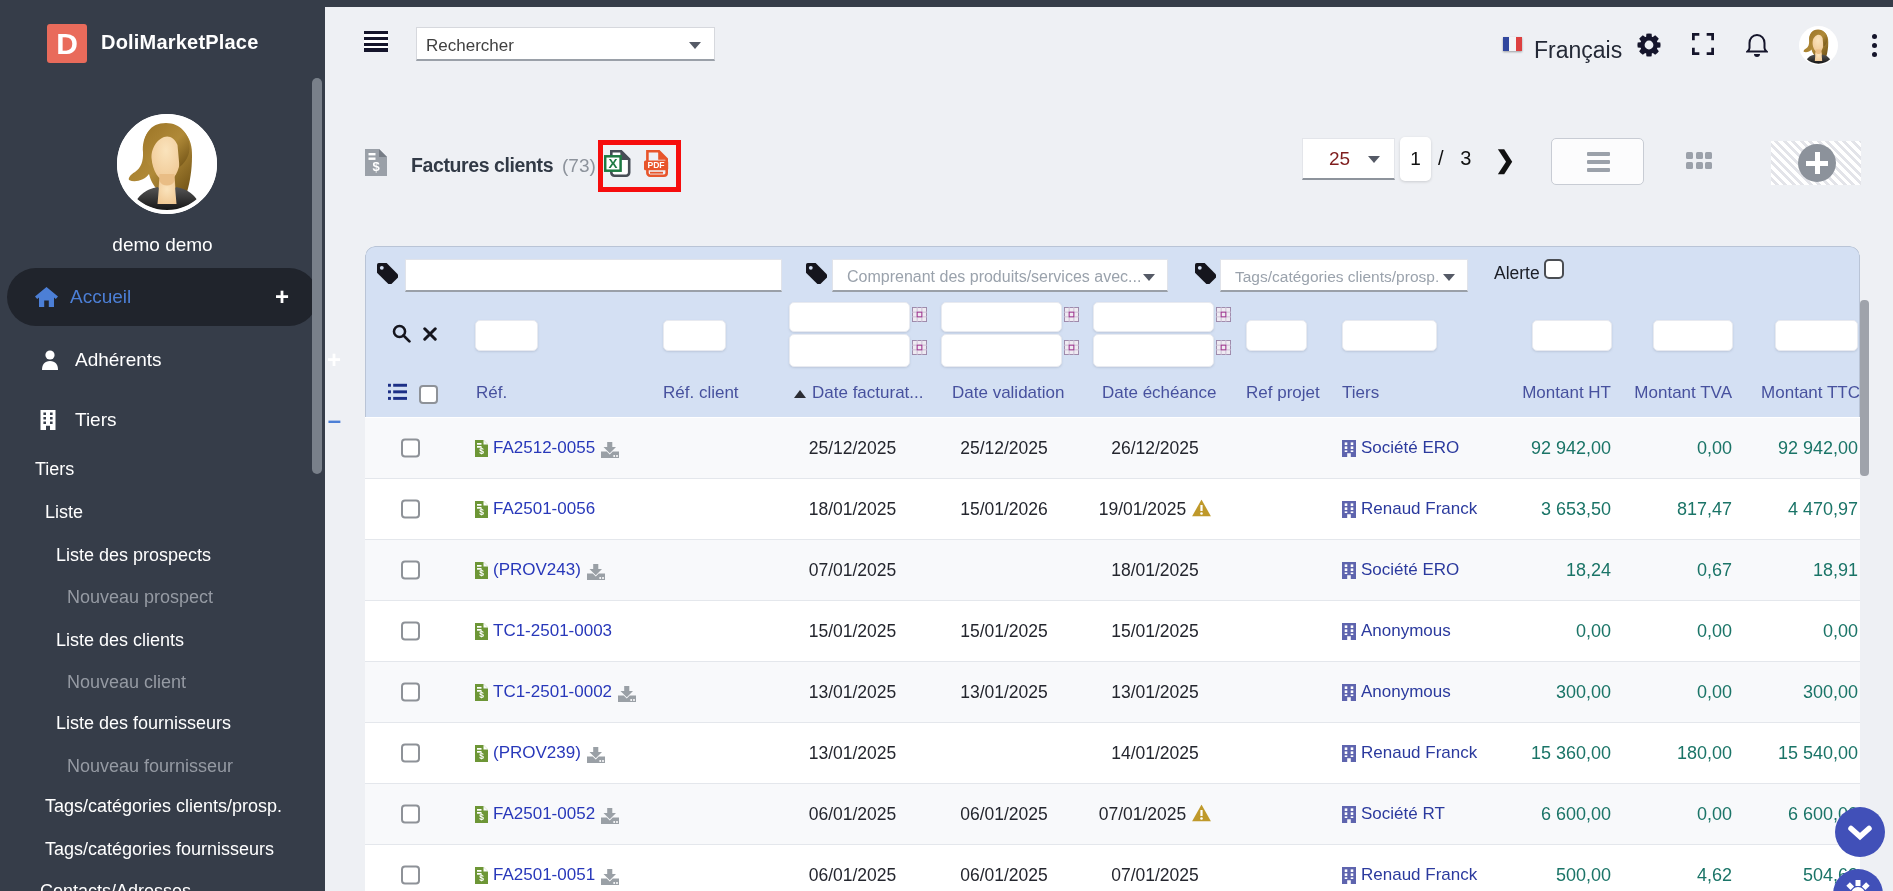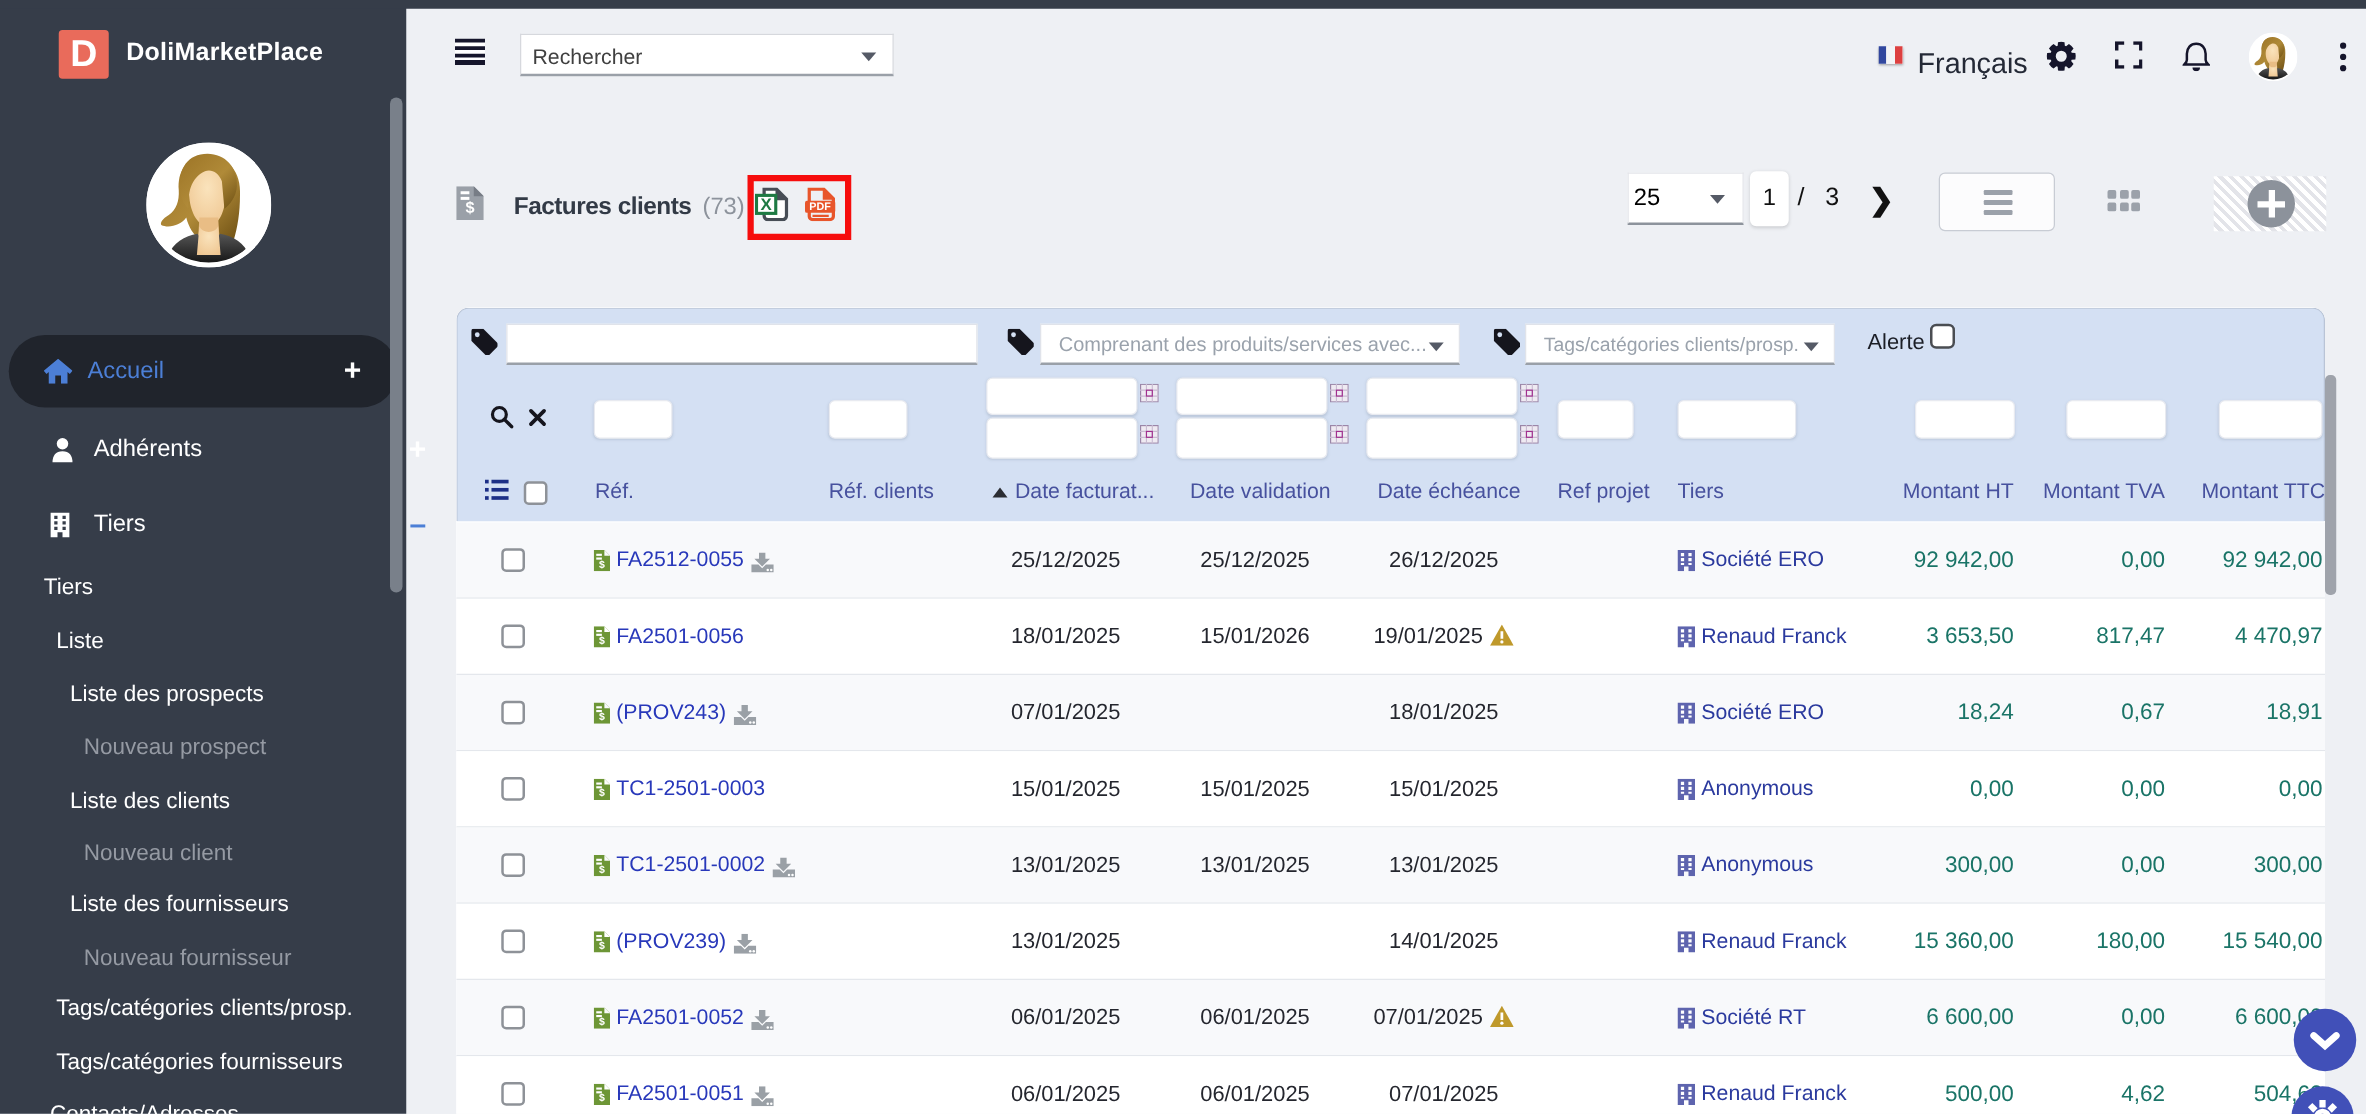--- a/index.html
+++ b/index.html
@@ -41,21 +41,21 @@
 
 #titleicon { position:absolute; left:365px; top:149px; }
 #pagetitle { position:absolute; left:411px; top:154px; font-size:19.5px; font-weight:bold; letter-spacing:-0.4px; color:#323a46; }
 #count73 { position:absolute; left:562px; top:155px; font-size:19px; color:#8d939c; }
 #xlsico { position:absolute; left:604px; top:150px; }
 #pdfico { position:absolute; left:644px; top:150px; }
 #redbox { position:absolute; left:598px; top:140px; width:83px; height:52px; border:5px solid #f60d0d; }
 
 
 #sel25 { position:absolute; left:1302px; top:138px; width:93px; height:42px; background:#fff; border:1px solid #e3e5ea; border-bottom:2px solid #8d939c; }
-#sel25 span { position:absolute; left:4px; top:9px; font-size:19px; color:#000000; }
+#sel25 span { position:absolute; left:26px; top:9px; font-size:19px; color:#7f1d1d; }
 #sel25 .caret { position:absolute; right:14px; top:17px; width:0; height:0; border-left:6px solid transparent; border-right:6px solid transparent; border-top:7px solid #555a66; }
 #page1 { position:absolute; left:1400px; top:137px; width:31px; height:44px; background:#fff; border-radius:5px; box-shadow:0 1px 3px rgba(0,0,0,.15); text-align:center; line-height:44px; font-size:19px; color:#111; }
 #slash3 { position:absolute; left:1438px; top:147px; font-size:20px; color:#111; }
 #chevR { position:absolute; left:1495px; top:146px; font-size:24px; font-weight:bold; color:#111; }
 #viewlist { position:absolute; left:1551px; top:138px; width:93px; height:47px; background:#fcfcfd; border:1px solid #c8ccd4; border-radius:5px; }
 #viewlist div { position:absolute; left:35px; width:23px; height:4px; background:#9ba1aa; border-radius:1px; }
 #viewgrid { position:absolute; left:1686px; top:152px; width:29px; height:19px; }
 #viewgrid div { float:left; width:7px; height:7px; background:#9ba1aa; border-radius:1.5px; margin:0 2.6px 2.5px 0; }
 #addbtn { position:absolute; left:1771px; top:141px; width:90px; height:44px; background:repeating-linear-gradient(45deg,#ffffff 0 3px,#e3e4e9 3px 6px); }
 #addbtn .circ { position:absolute; left:27px; top:3px; width:38px; height:38px; border-radius:50%; background:#8c929b; }
@@ -127,20 +127,21 @@
         <path fill="url(#hairg)" d="M49 11 C31 11 25 24 26 38 C26.5 47 24 54 18 58 C13 61 11 64 12 66 C18 69 28 66 32 60 C34 68 38 74 43 78 L70 78 C73 68 75 56 75 42 C76 24 66 11 49 11 Z"></path>
         <path fill="url(#faceg)" d="M48 20 C37 23 33.5 33 34.5 44 C35.5 57 42 67 49.5 67 C57 67 62.5 57 63.5 44 C64.5 32 60 20 48 20 Z"></path>
         <path fill="#e9bd85" d="M42.5 60 L57.5 60 L58.5 76 L41.5 76 Z"></path>
         <path fill="url(#hairg)" d="M49 9 C33 9 26 21 27 36 C27.5 44 30 50 34 53 C33 41 35.5 28 47 23 C52 21 58 24 60.5 31 L62.5 53 C66.5 50 72 44 72.5 35 C73.5 20 63 9 49 9 Z"></path>
         <path fill="url(#suitg)" d="M16 100 C16 84 28 75 41 73 L50 86 L59 73 C72 75 84 84 84 100 Z"></path>
         <path fill="url(#faceg)" d="M42.5 67 C45 73 55 73 57.5 67 L59.5 90 L40.5 90 Z"></path>
       </g>
       <circle cx="50" cy="50" r="48" fill="none" stroke="#fff" stroke-width="4"></circle>
     </svg>
   </div>
+  <div id="demodemo">demo demo</div>
   <div class="mitem" id="mi-accueil">
     <svg class="ico" width="23" height="20" viewBox="0 0 23 20">
         <path fill="#4c7fd6" d="M11.5 0 L23 9.6 L20.8 12.1 L19 10.6 L19 20 L13.8 20 L13.8 13.4 L9.2 13.4 L9.2 20 L4 20 L4 10.6 L2.2 12.1 L0 9.6 Z"></path>
       </svg>
     <span class="lbl" style="color:#4c7fd6;">Accueil</span>
     <span class="plus" style="color:#fff;">+</span>
   </div>
   <div class="mitem" id="mi-adherents">
     <svg class="ico" width="20" height="20" viewBox="0 0 20 20">
         <circle cx="10" cy="5" r="4.6" fill="#fff"></circle>
@@ -324,21 +325,21 @@
           <rect x="6" y="0" width="16" height="3.4"></rect>
           <rect x="0" y="7.6" width="3.4" height="3.4"></rect>
           <rect x="6" y="7.6" width="16" height="3.4"></rect>
           <rect x="0" y="15.2" width="3.4" height="3.4"></rect>
           <rect x="6" y="15.2" width="16" height="3.4"></rect>
         </g>
       </svg>
   </div>
   <div style="position:absolute;left:54px;top:139px;width:19px;height:19px;background:#fff;border:2px solid #8e9298;border-radius:4px;z-index:3;"></div>
   <div class="colhead" style="left:111px;">Réf.</div>
-  <div class="colhead" style="left:298px;">Réf. clients</div>
+  <div class="colhead" style="left:298px;">Réf. client</div>
   <div class="colhead" style="left:429px;"><span style="display:inline-block;width:0;height:0;border-left:6px solid transparent;border-right:6px solid transparent;border-bottom:8px solid #2b2d33;margin-right:6px;"></span>Date facturat...</div>
   <div class="colhead" style="left:587px;">Date validation</div>
   <div class="colhead" style="left:737px;">Date échéance</div>
   <div class="colhead" style="left:881px;">Ref projet</div>
   <div class="colhead" style="left:977px;">Tiers</div>
   <div class="colhead" style="left:1085px;width:161px;text-align:right;">Montant HT</div>
   <div class="colhead" style="left:1255px;width:112px;text-align:right;">Montant TVA</div>
   <div class="colhead" style="left:1375px;width:120px;text-align:right;">Montant TTC</div>
   <svg class="calico" style="left:547px;top:61px" viewBox="0 0 16 16">
       <rect x="0.5" y="0.5" width="15" height="15" fill="#efeaf2" stroke="#9b86a8"></rect>

